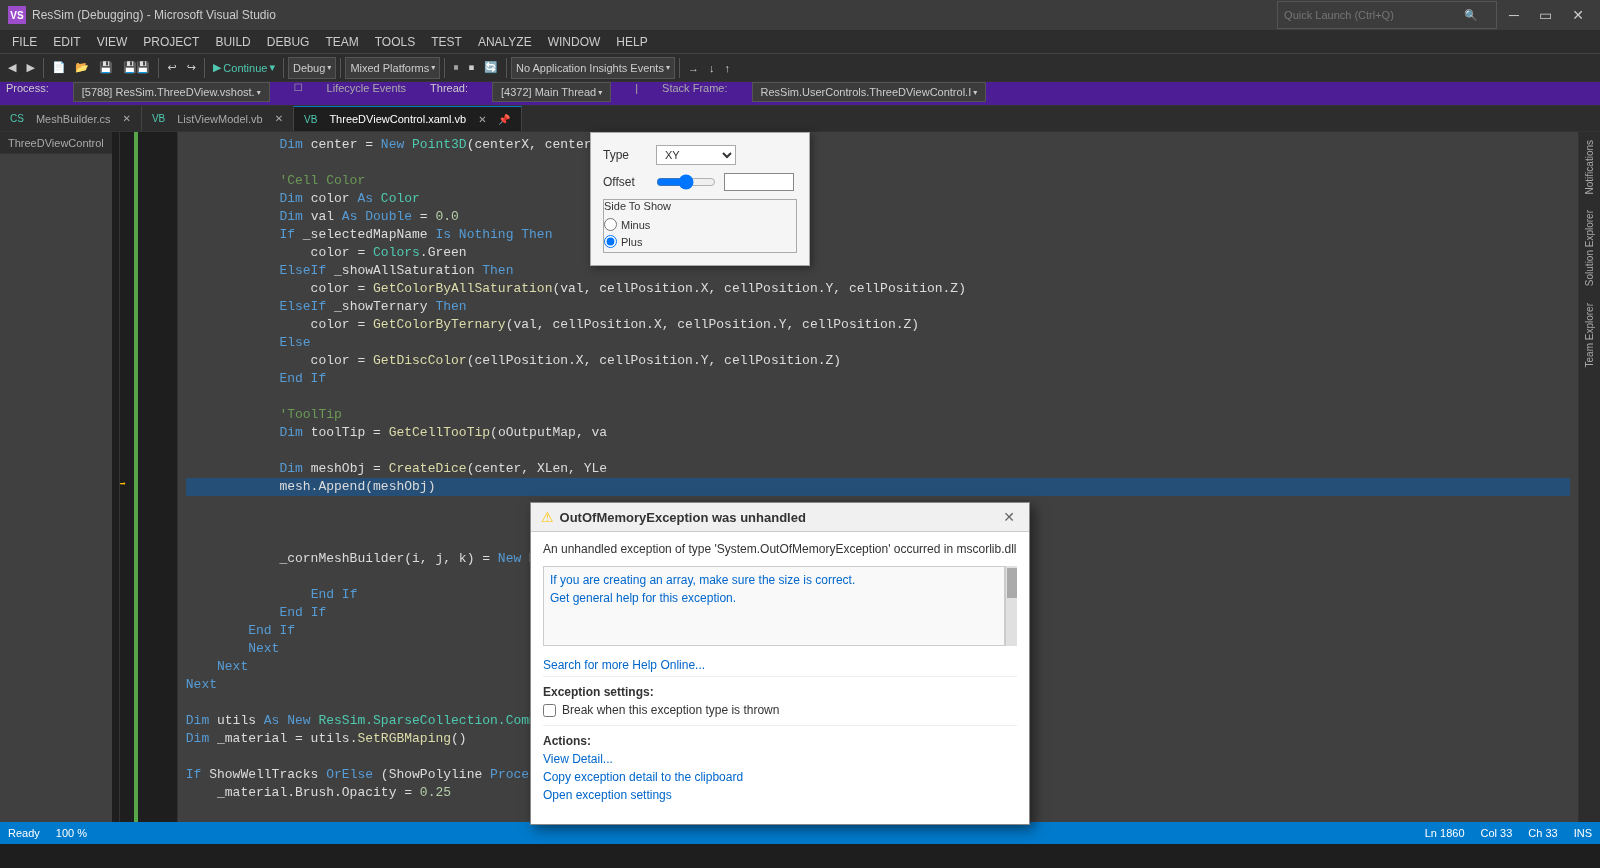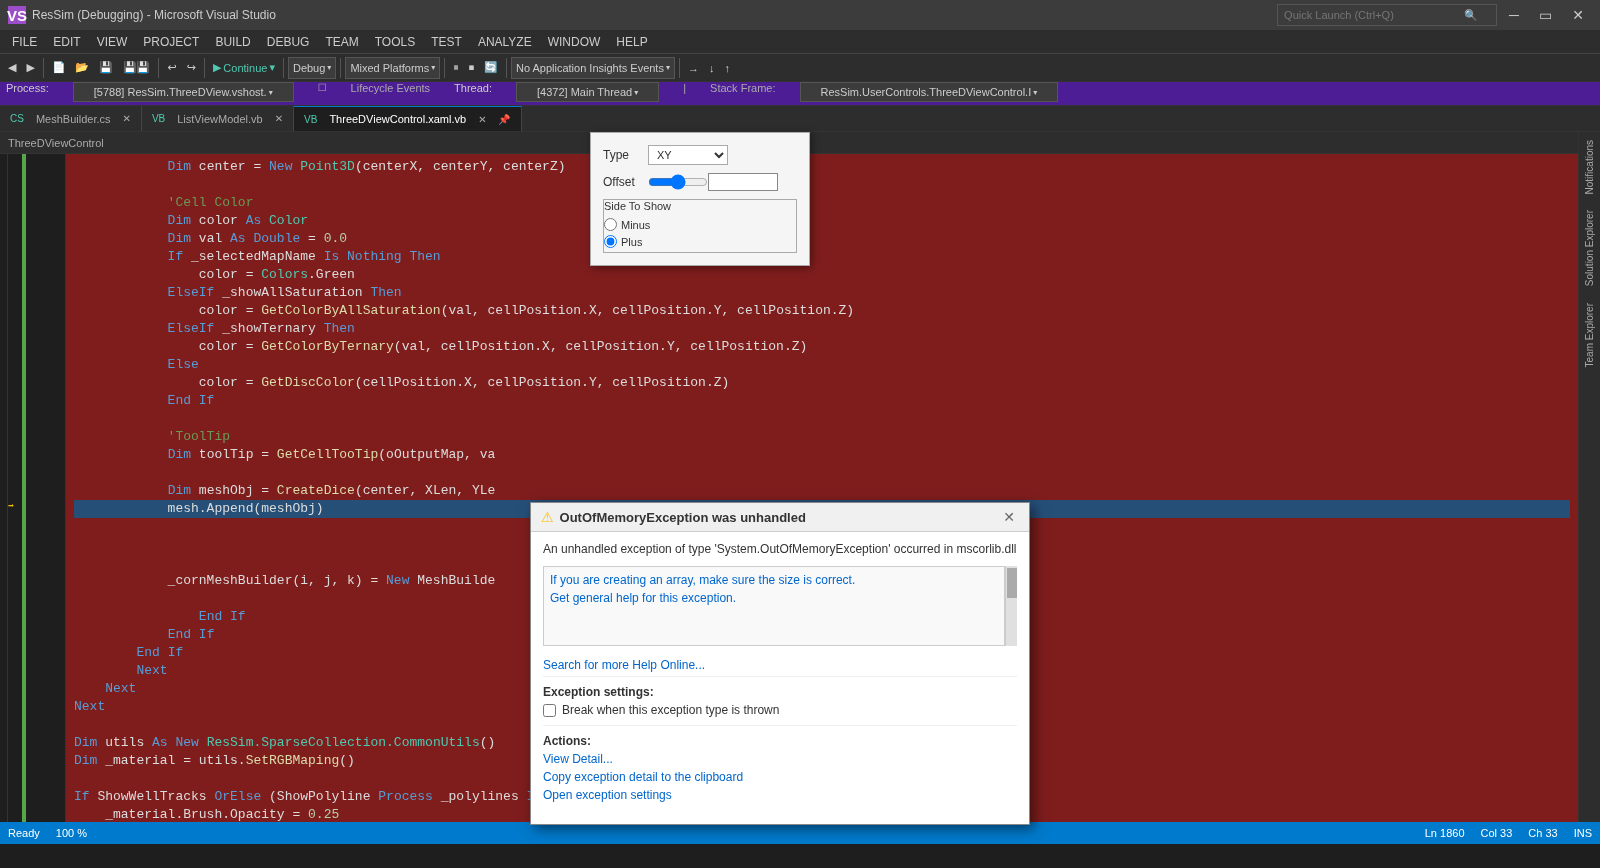--- a/index.html
+++ b/index.html
@@ -1,55 +1,55 @@
 <!DOCTYPE html>
 <html><head>
   <meta charset="utf-8">
   <style>
     * { box-sizing: border-box; margin: 0; padding: 0; }
     body { font-family: 'Segoe UI', Tahoma, Geneva, Verdana, sans-serif; font-size: 12px; background: #1e1e1e; color: #dcdcdc; overflow: hidden; width: 1600px; height: 868px; }
     
     
     #title-bar { display: flex; align-items: center; background: #3c3c3c; height: 30px; padding: 0 8px; justify-content: space-between; }
     #title-bar-left { display: flex; align-items: center; gap: 6px; }
-    #title-bar-left .vs-icon { width: 18px; height: 18px; background: #9b4dca; display: flex; align-items: center; justify-content: center; font-size: 15px; color: white; font-weight: bold; }
+    #title-bar-left .vs-icon { width: 18px; height: 18px; background: #9b4dca; display: flex; align-items: center; justify-content: center; font-size: 10px; color: white; font-weight: bold; }
     #title-bar-title { color: #cccccc; font-size: 12px; }
     #title-bar-right { display: flex; align-items: center; gap: 4px; }
     #title-bar-right .tb-btn { background: none; border: none; color: #cccccc; cursor: pointer; padding: 2px 8px; font-size: 14px; }
-    #quick-launch { display: flex; align-items: center; background: #3c3c3c; border: 1px solid #555; height: 22px; width: 220px; padding: 0 6px; color: #aaa; font-size: 11px; }
+    #quick-launch { display: flex; align-items: center; background: #3c3c3c; border: 1px solid #555; height: 28px; width: 220px; padding: 0 6px; color: #aaa; font-size: 11px; }
     #quick-launch input { background: none; border: none; outline: none; color: #aaa; width: 180px; font-size: 11px; }
     
     
     #menu-bar { display: flex; align-items: center; background: #2d2d2d; height: 24px; padding: 0 4px; border-bottom: 1px solid #444; }
     .menu-item { padding: 2px 8px; color: #cccccc; font-size: 12px; cursor: pointer; }
     
     
     #toolbar { display: flex; align-items: center; background: #2d2d2d; height: 28px; padding: 0 4px; border-bottom: 1px solid #333; gap: 2px; flex-wrap: nowrap; }
     .toolbar-btn { background: none; border: none; color: #cccccc; cursor: pointer; padding: 2px 4px; font-size: 11px; display: flex; align-items: center; gap: 2px; }
     .toolbar-sep { width: 1px; height: 20px; background: #555; margin: 0 2px; }
     .toolbar-dropdown { display: flex; align-items: center; background: #3c3c3c; border: 1px solid #555; height: 22px; padding: 0 4px; color: #ccc; font-size: 11px; gap: 2px; cursor: pointer; }
     .dropdown-arrow { font-size: 8px; }
     
     
     #process-bar { display: flex; align-items: flex-start; background: #4c1d95; height: 24px; padding: 0 6px; border-bottom: 1px solid #333; gap: 24px; font-size: 11px; color: #aaa; }
     .process-bar-label { color: #cccccc; }
-    .process-bar-dropdown { display: flex; align-items: center; background: #3c3c3c; border: 1px solid #555; height: 20px; padding: 0 20px; color: #ccc; font-size: 11px; cursor: pointer; gap: 2px; }
+    .process-bar-dropdown { display: flex; align-items: center; background: #3c3c3c; border: 1px solid #555; height: 20px; padding: 0 8px; color: #ccc; font-size: 11px; cursor: pointer; gap: 2px; }
     
     
     #tab-bar { display: flex; align-items: stretch; background: #2d2d2d; height: 26px; border-bottom: 1px solid #333; }
     .tab { display: flex; align-items: center; padding: 0 10px; background: #2d2d2d; color: #aaa; font-size: 11px; cursor: pointer; border-right: 1px solid #444; gap: 12px; white-space: nowrap; }
     .tab.active { background: #1e1e1e; color: #ffffff; border-top: 1px solid #007acc; }
     .tab .tab-close { color: #aaa; font-size: 10px; cursor: pointer; }
     .tab-icon { font-size: 10px; color: #4ec9b0; }
     
     
     #main { display: flex; height: calc(868px - 30px - 24px - 28px - 24px - 26px - 24px - 22px); position: relative; }
     
     
-    #code-editor { flex: 1; background: #7f1d1d; overflow: hidden; position: relative; display: flex; flex-direction: column; }
+    #code-editor { flex: 1; background: #404040; overflow: hidden; position: relative; display: flex; flex-direction: row; }
     #breadcrumb { display: flex; align-items: center; background: #2d2d2d; height: 22px; padding: 0 8px; border-bottom: 1px solid #333; font-size: 11px; color: #aaa; gap: 4px; }
     #code-content { flex: 1; display: flex; overflow: hidden; font-family: 'Consolas', 'Courier New', monospace; font-size: 13px; }
     #line-numbers { width: 40px; background: #1e1e1e; color: #858585; text-align: right; padding: 4px 6px 4px 0; font-size: 11px; line-height: 18px; user-select: none; border-right: 1px solid #333; flex-shrink: 0; }
     #code-lines { flex: 1; padding: 4px 8px; overflow: hidden; line-height: 18px; white-space: pre; color: #dcdcdc; position: relative; }
     
     
     .kw { color: #569cd6; }
     .type { color: #4ec9b0; }
     .cmt { color: #6a9955; }
     .num { color: #b5cea8; }
@@ -59,21 +59,21 @@
     #right-sidebar { width: 22px; background: #2d2d2d; display: flex; flex-direction: column; align-items: center; border-left: 1px solid #333; }
     .sidebar-icon { writing-mode: vertical-rl; font-size: 10px; color: #aaa; padding: 8px 0; cursor: pointer; transform: rotate(180deg); }
     
     
     #status-bar { display: flex; align-items: center; background: #007acc; height: 22px; padding: 0 8px; color: white; font-size: 11px; gap: 16px; justify-content: space-between; }
     #status-left { display: flex; gap: 16px; }
     #status-right { display: flex; gap: 16px; }
     
     
     #type-popup { position: absolute; top: 0; left: 590px; width: 220px; background: #f5f5f5; border: 1px solid #aaa; box-shadow: 2px 2px 8px rgba(0,0,0,0.4); z-index: 100; padding: 12px; }
-    .popup-row { display: flex; align-items: center; margin-bottom: 8px; }
+    .popup-row { display: flex; align-items: center; margin-bottom: 8px; gap: 8px; }
     .popup-label { font-size: 12px; color: #333; width: 45px; }
     .popup-select { background: white; border: 1px solid #aaa; padding: 2px 4px; font-size: 11px; color: #333; width: 80px; }
     .popup-input { background: white; border: 1px solid #888; padding: 2px 4px; font-size: 11px; color: #333; width: 70px; }
     .popup-group { border: 1px solid #aaa; margin-top: 4px; }
     .popup-group-label { font-size: 11px; color: #333; margin-bottom: 6px; }
     .radio-row { display: flex; align-items: center; gap: 4px; margin-bottom: 4px; }
     .radio-row label { font-size: 11px; color: #333; }
     #slider-container { display: flex; align-items: center; gap: 4px; }
     #offset-slider { width: 60px; }
     

